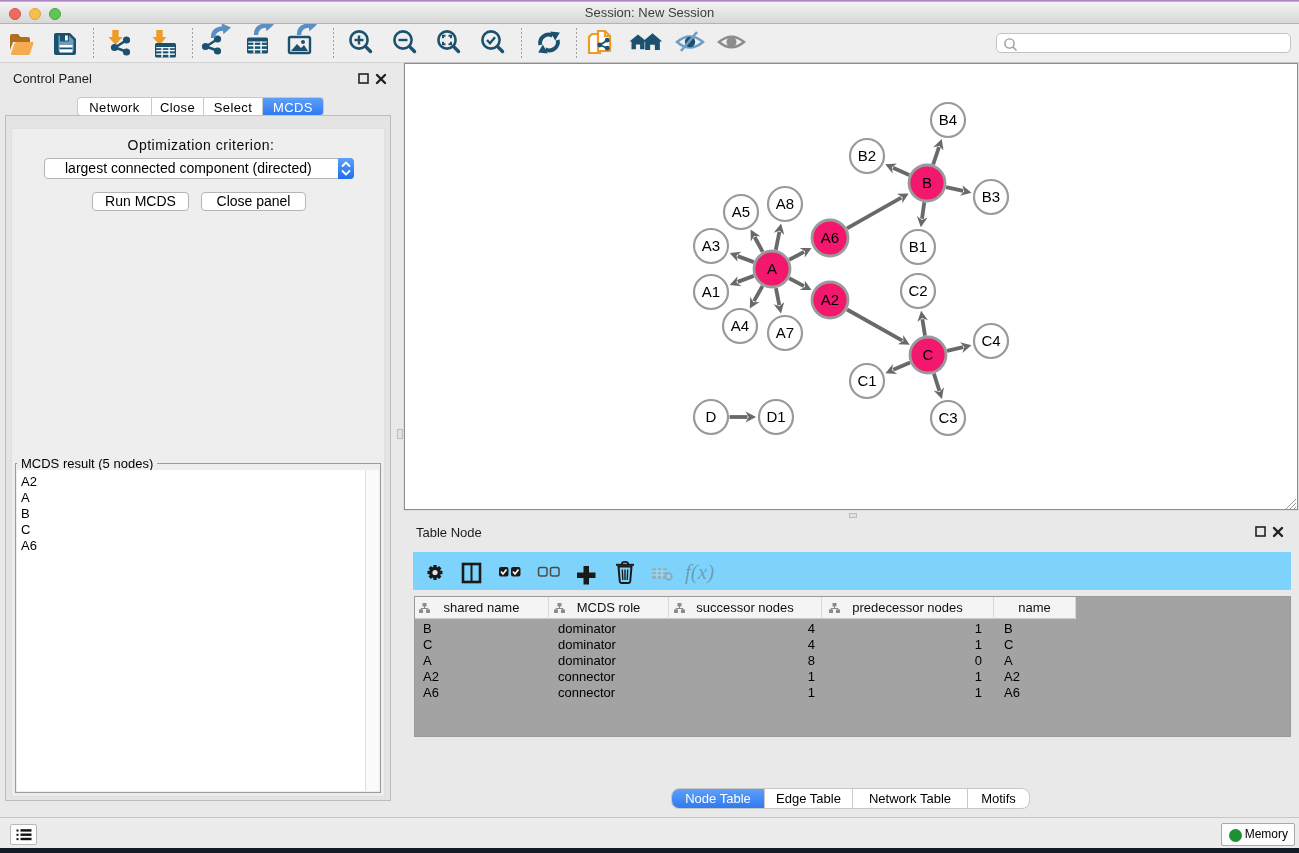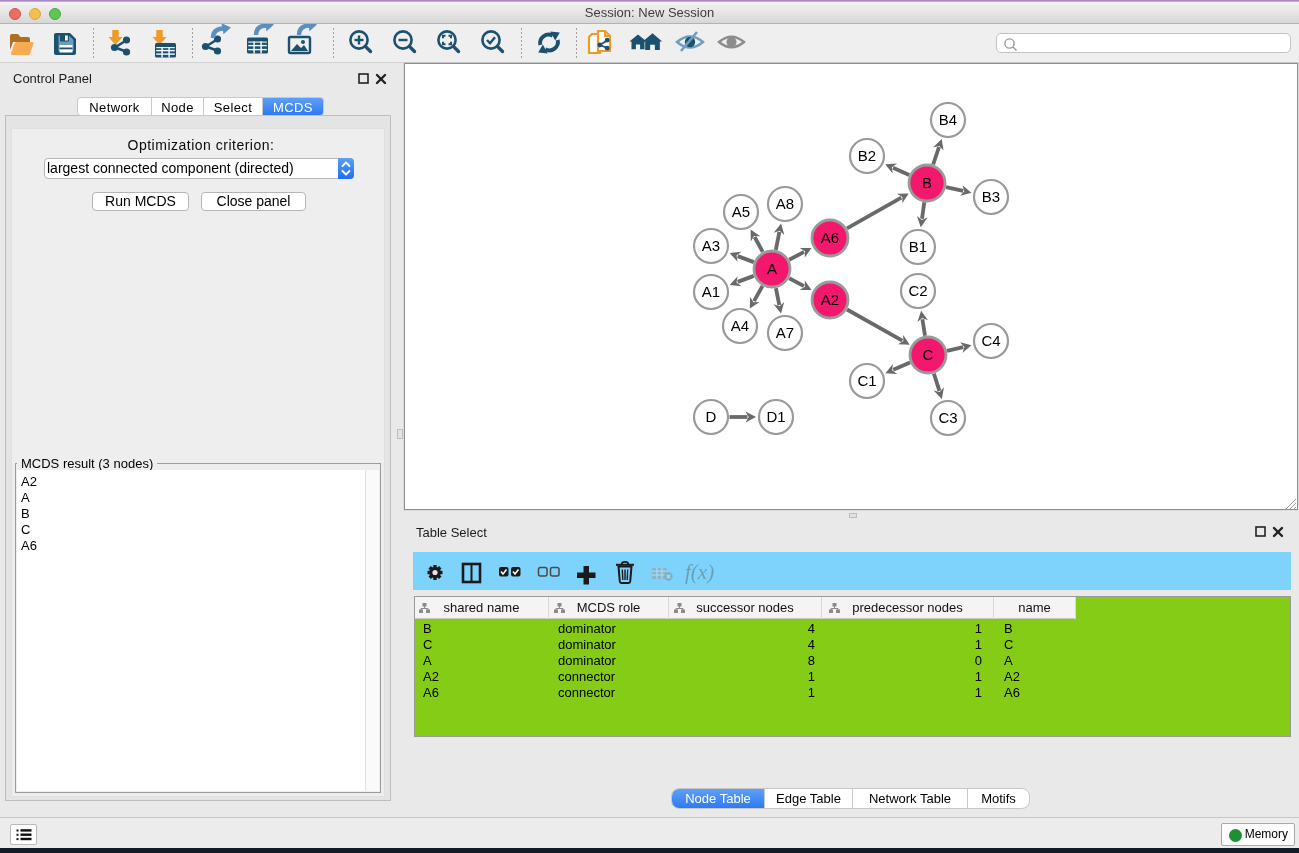--- a/index.html
+++ b/index.html
@@ -23,21 +23,21 @@
 
 #cpHeader { left:13px; top:71px; font-size:13px; color:#1c1c1c; }
 #cpBox { left:5px; top:115px; width:386px; height:686px; border:1px solid #bdbdbd; background:#e4e4e4; }
 #cpBoxInner { left:11px; top:128px; width:374px; height:669px; background:#eeeeee; border:1px solid #e0e0e0; }
 .tabbar { left:77px; top:97px; height:19px; display:flex; border:1px solid #c8c8c8; border-radius:4px; background:#f0abfc; overflow:hidden; }
 .tabbar .tab { letter-spacing:0.4px; font-size:13px; color:#000; padding:1px 0 0 0; text-align:center; border-right:1px solid #c8c8c8; background:#fff; line-height:17px; }
 .tabbar .tab:last-child { border-right:none; }
 .tabbar .tab.sel { background:linear-gradient(#5e9ff8,#2e7af0); color:#fff; }
 
 #optLabel { left:3px; top:137px; width:396px; text-align:center; letter-spacing:0.5px; font-size:14px; color:#0a0a0a; }
-#dropdown { left:44px; top:158px; width:310px; height:21px; background:#fff; border:1px solid #b5b5b5; border-radius:4px; font-size:14px; line-height:19px; padding-left:2px; color:#000; }
+#dropdown { left:44px; top:158px; width:310px; height:21px; background:#fff; border:1px solid #b5b5b5; border-radius:4px; font-size:14px; line-height:19px; padding-left:20px; color:#000; }
 #ddBtn { position:absolute; right:-1px; top:-1px; width:16px; height:21px; border-radius:0 4px 4px 0; background:linear-gradient(#5ca0f8,#1f6ef2); }
 .btn { background:#fff; border:1px solid #b5b5b5; border-radius:4px; font-size:14px; text-align:center; color:#000; }
 #btnRun { left:92px; top:192px; width:97px; height:19px; line-height:17px; }
 #btnClose { left:201px; top:192px; width:105px; height:19px; line-height:17px; }
 
 #mcdsGroup { left:15px; top:463px; width:366px; height:330px; border:1px solid #9c9c9c; }
 #mcdsTitle { left:17px; top:456px; background:#eeeeee; padding:0 4px; font-size:13px; color:#000; }
 #mcdsList { left:17px; top:470px; width:348px; height:321px; background:#fff; font-size:13px; color:#000; padding:4px 0 0 4px; line-height:16px; }
 #mcdsScroll { left:365px; top:470px; width:14px; height:321px; background:#fafafa; border-left:1px solid #e0e0e0; }
 
@@ -45,21 +45,21 @@
 #netwin { left:404px; top:63px; width:894px; height:447px; background:#fff; border:1px solid #8e8e8e; box-shadow:0 0 1px rgba(0,0,0,.3); }
 #nettitle { position:absolute; left:0; top:0; width:100%; height:22px; background:linear-gradient(#f2f2f2,#d8d8d8); border-bottom:1px solid #b6b6b6; }
 #nettitle .title { position:absolute; left:0; right:0; top:3px; text-align:center; font-size:13px; color:#333; }
 #nettitle .r { left:9px;  background:#ed6b60; border:0.5px solid #d35549; }
 #nettitle .y { left:29px; background:#f5bf4f; border:0.5px solid #dda838; }
 #nettitle .g { left:49px; background:#61c555; border:0.5px solid #48a63d; }
 
 
 #tpHeader { left:416px; top:525px; font-size:13px; color:#1c1c1c; }
 #tpToolbar { left:413px; top:552px; width:878px; height:38px; background:#7dd3fc; }
-#tpTable { left:414px; top:596px; width:877px; height:141px; background:#84cc16; border:1px solid #9a9a9a; }
+#tpTable { left:414px; top:596px; width:877px; height:141px; background:#a3a3a3; border:1px solid #9a9a9a; }
 .thead { position:absolute; left:0; top:0; height:22px; background:#f4f4f4; border-bottom:1px solid #c9c9c9; }
 .th { position:absolute; top:0; height:22px; border-right:1px solid #d8d8d8; font-size:13px; color:#111; text-align:center; line-height:22px; }
 .td { position:absolute; font-size:13px; color:#000; line-height:16px; }
 
 
 #btTabs { left:671px; top:788px; height:21px; display:flex; border:1px solid #c8c8c8; border-radius:8px; background:#fff; overflow:hidden; }
 #btTabs .tab { font-size:13px; color:#000; text-align:center; border-right:1px solid #c8c8c8; line-height:19px; }
 #btTabs .tab:last-child { border-right:none; }
 #btTabs .tab.sel { background:linear-gradient(#5e9ff8,#2e7af0); color:#fff; }
 
@@ -220,37 +220,37 @@
 <rect x="1" y="2" width="9" height="9" fill="none" stroke="#222" stroke-width="1.6"></rect>
 <g stroke="#222" stroke-width="2.4" stroke-linecap="round">
         <line x1="19" y1="3" x2="27" y2="11"></line>
         <line x1="27" y1="3" x2="19" y2="11"></line>
       </g>
 </svg></div>
 <div class="abs" id="cpBox"></div>
 <div class="abs" id="cpBoxInner"></div>
 <div class="abs tabbar">
   <div class="tab" style="width:74px">Network</div>
-  <div class="tab" style="width:52px">Node</div>
+  <div class="tab" style="width:52px">Close</div>
   <div class="tab" style="width:59px">Select</div>
   <div class="tab sel" style="width:60px">MCDS</div>
 </div>
 <div class="abs" id="optLabel">Optimization criterion:</div>
 <div class="abs" id="dropdown">largest connected component (directed)<div id="ddBtn">
       <svg width="16" height="21" viewBox="0 0 16 21" style="position:absolute;left:0;top:0;">
         <g stroke="#fff" stroke-width="1.8" fill="none" stroke-linecap="round" stroke-linejoin="round">
           <path d="M4.5 8 l3.5-3.5 l3.5 3.5"></path>
           <path d="M4.5 13 l3.5 3.5 l3.5-3.5"></path>
         </g>
       </svg>
     </div></div>
 <div class="abs btn" id="btnRun">Run MCDS</div>
 <div class="abs btn" id="btnClose">Close panel</div>
 <div class="abs" id="mcdsGroup"></div>
-<div class="abs" id="mcdsTitle">MCDS result (3 nodes)</div>
+<div class="abs" id="mcdsTitle">MCDS result (5 nodes)</div>
 <div class="abs" id="mcdsList">A2<br>A<br>B<br>C<br>A6</div>
 <div class="abs" id="mcdsScroll"></div>
 
 <div class="abs" id="netwin">
   <svg id="graph" style="position:absolute; left:0; top:22px;" width="892" height="423" viewBox="404 86 892 423">
 <g stroke="#696969" stroke-width="3.8" fill="none">
 <line x1="761.7" y1="251.9" x2="753.6" y2="237.0"></line>
 <line x1="774.8" y1="249.9" x2="778.4" y2="231.9"></line>
 <line x1="752.8" y1="262.1" x2="736.7" y2="256.1"></line>
 <line x1="752.8" y1="275.9" x2="736.7" y2="281.9"></line>
@@ -333,21 +333,21 @@
 <text x="917" y="296">C2</text>
 <text x="990" y="346">C4</text>
 <text x="866" y="386">C1</text>
 <text x="947" y="423">C3</text>
 <text x="710" y="422">D</text>
 <text x="775" y="422">D1</text>
 </g>
 </svg>
 </div>
 
-<div class="abs" id="tpHeader">Table Select</div>
+<div class="abs" id="tpHeader">Table Node</div>
 <div class="abs" style="left:1255px; top:525px;"><svg width="34" height="14" viewBox="0 0 34 14">
 <rect x="1" y="2" width="9" height="9" fill="none" stroke="#222" stroke-width="1.6"></rect>
 <g stroke="#222" stroke-width="2.4" stroke-linecap="round">
         <line x1="19" y1="3" x2="27" y2="11"></line>
         <line x1="27" y1="3" x2="19" y2="11"></line>
       </g>
 </svg></div>
 <div class="abs" id="tpToolbar">
     <svg style="position:absolute;left:0;top:0;" width="878" height="38" viewBox="0 0 878 38">
 <g fill="#1a1a1a">

